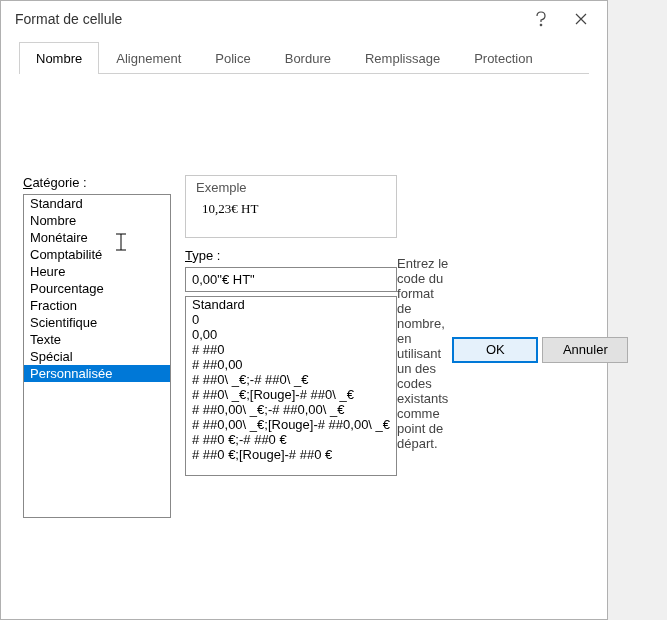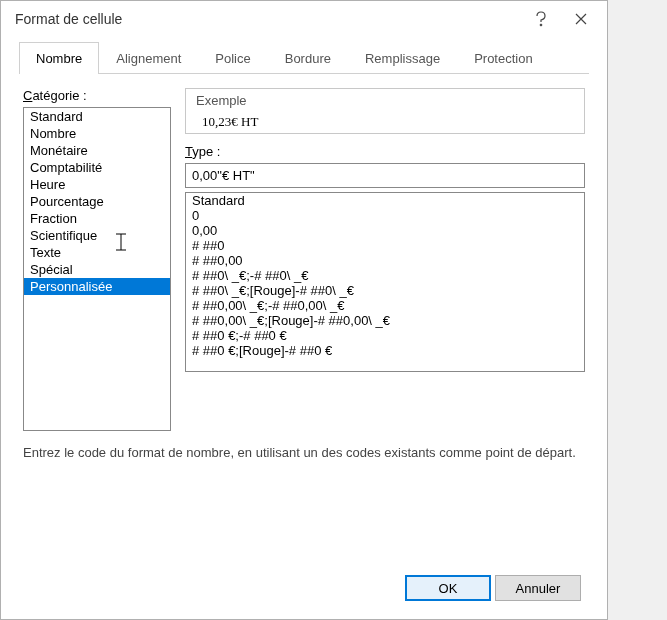--- a/index.html
+++ b/index.html
@@ -57,21 +57,22 @@
   }
   .tab.active {
     color: #000;
     border-color: #d0d0d0;
     background: #fff;
   }
   .content {
     flex: 1;
     padding: 14px 4px 0 4px;
     display: flex;
-    flex-direction: column;
+    flex-direction: row;
+    align-items: center;
   }
   .upper {
     display: flex;
     gap: 14px;
     align-items: flex-start;
   }
   .col-left {
     width: 148px;
     display: flex;
     flex-direction: column;
@@ -96,21 +97,21 @@
   .listbox .item {
     padding: 1px 6px;
     white-space: nowrap;
   }
   .listbox .item.selected {
     background: #0078d7;
     color: #fff;
   }
   .example-box {
     border: 1px solid #c8c8c8;
-    padding: 4px 10px 3px 10px;
+    padding: 4px 10px 20px 10px;
     position: relative;
     margin-bottom: 10px;
   }
   .example-box .ex-label {
     font-size: 13px;
     color: #555;
     margin-bottom: 6px;
   }
   .example-box .ex-value {
     font-size: 13px;

